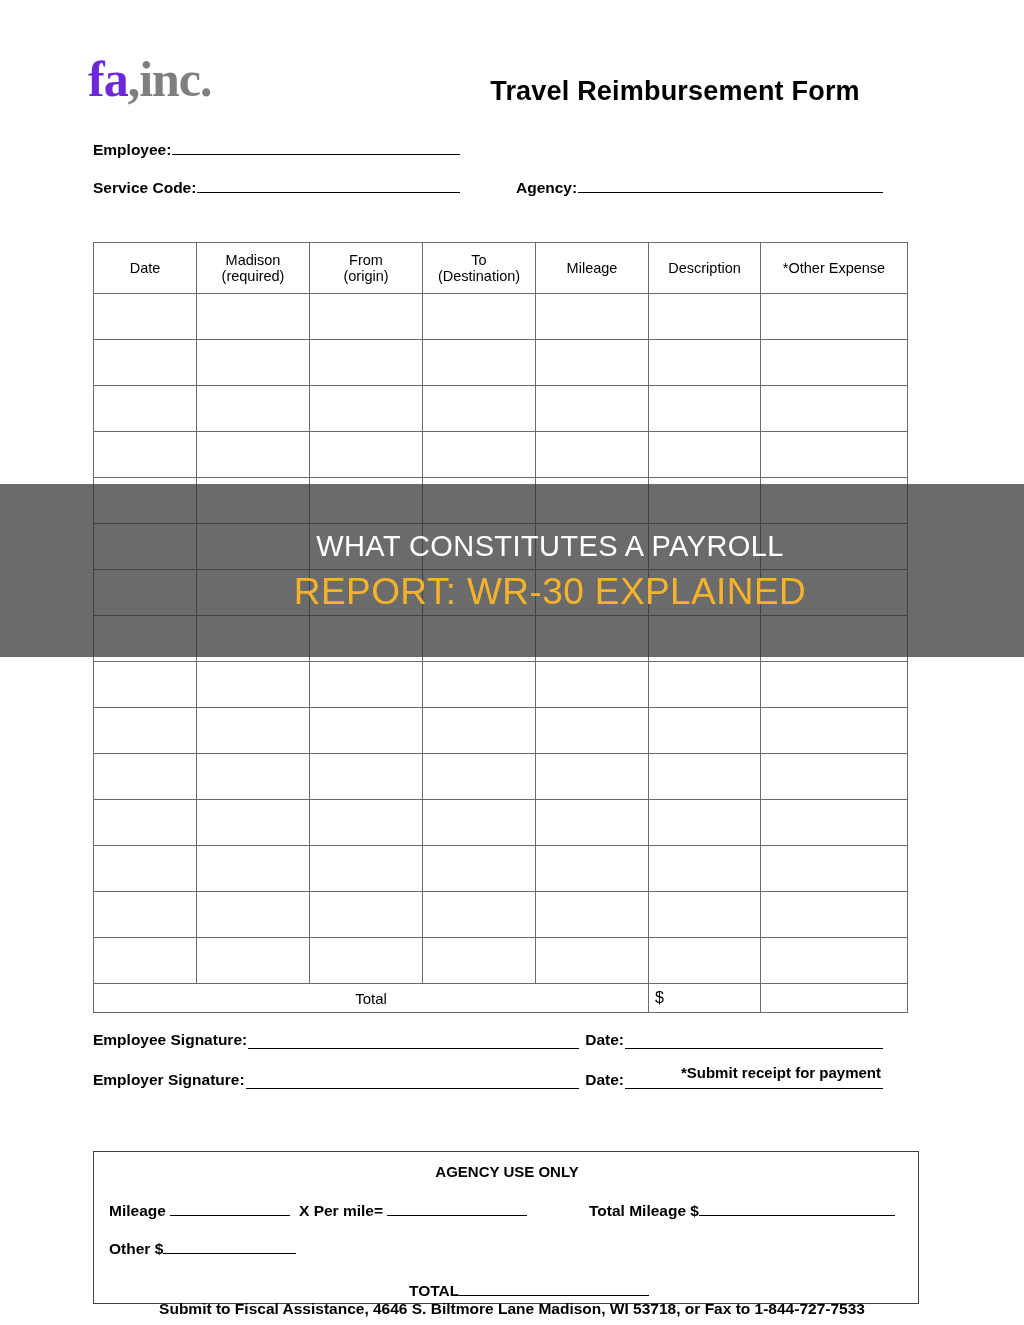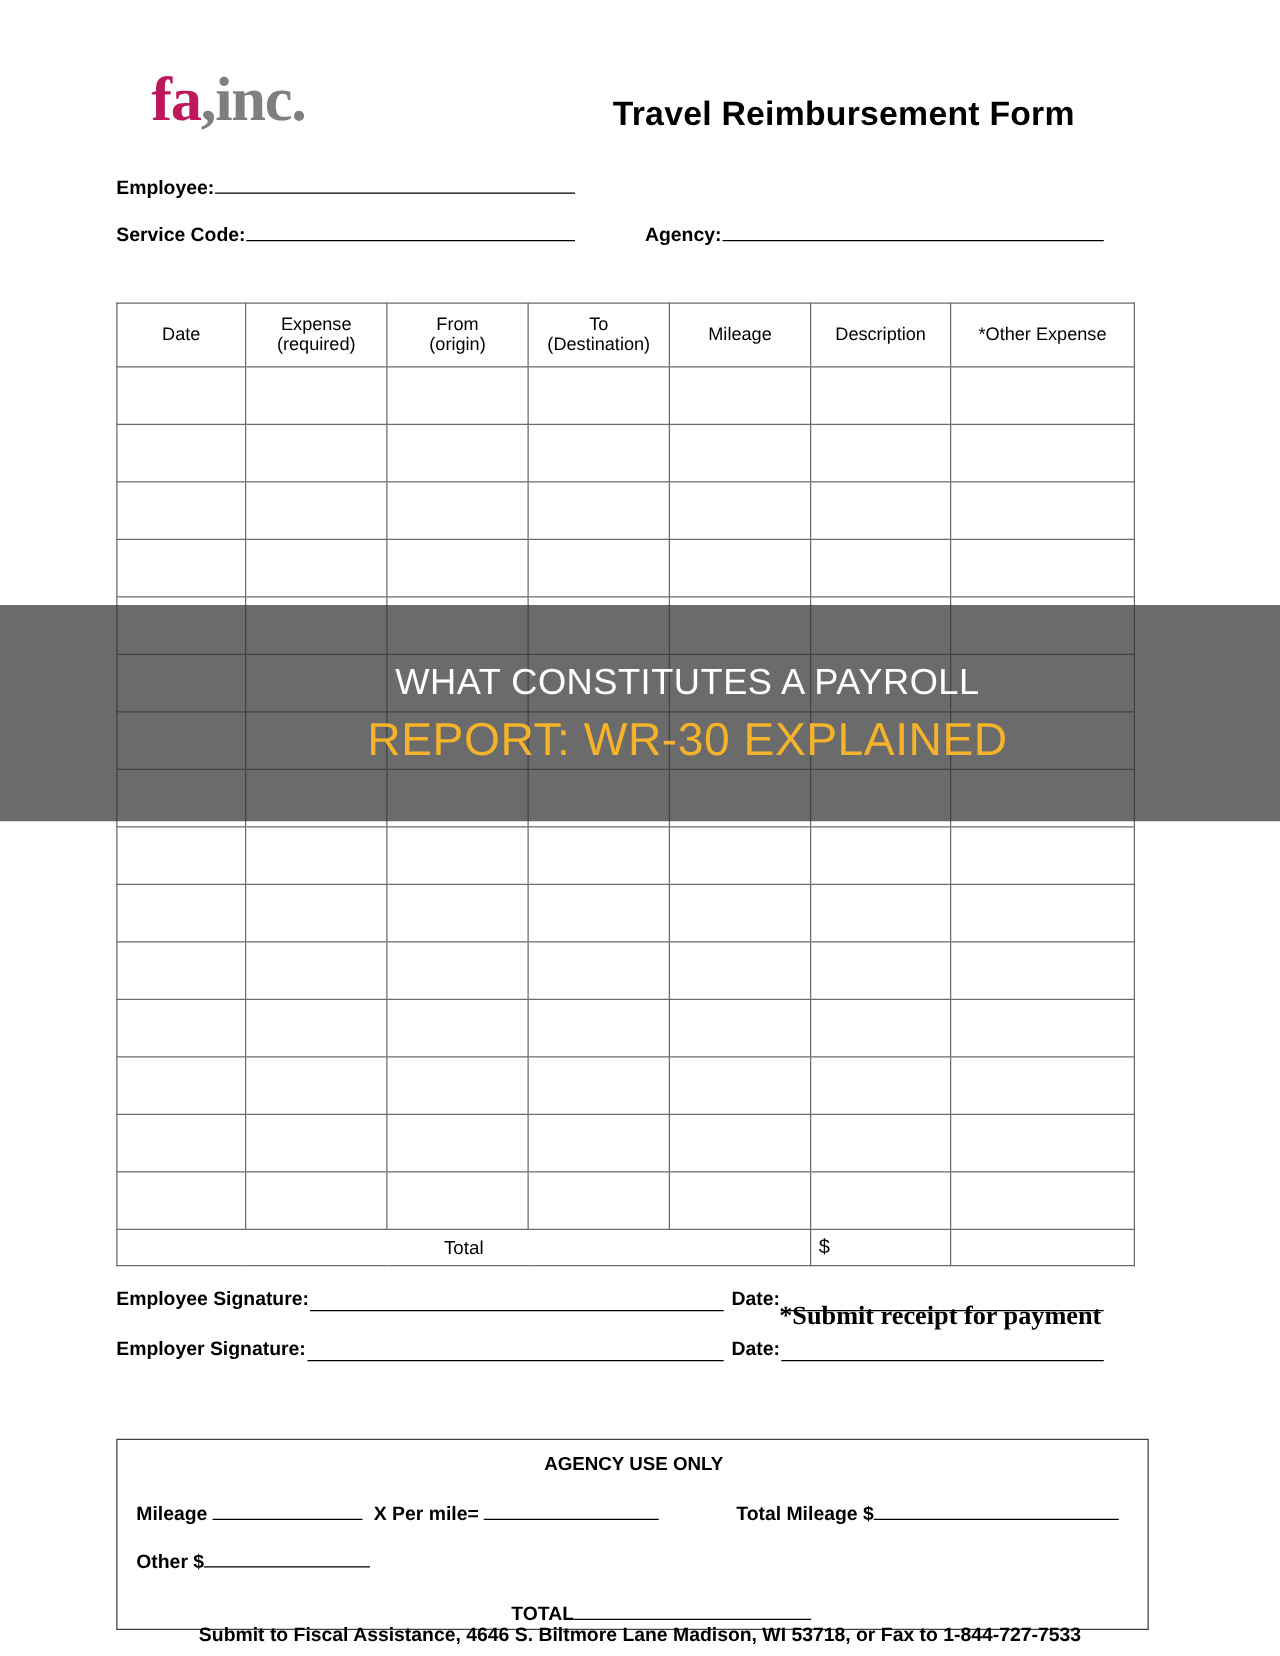--- a/index.html
+++ b/index.html
@@ -113,25 +113,24 @@
   .total-dollar {
     text-align: left;
     padding-left: 6px !important;
     font-size: 16px;
   }
 
   
   .note-receipt {
     position: absolute;
     right: 143px;
-    top: 1040px;
-    font-size: 21px;
-    font-weight: bold;
-    white-space: nowrap;
-    font-family: Liberation Serif, serif;
+    top: 1064px;
+    font-size: 15px;
+    font-weight: bold;
+    white-space: nowrap;
   }
 
   .sigrow {
     position: absolute;
     display: flex;
     align-items: flex-end;
     font-size: 15.5px;
     font-weight: bold;
     white-space: nowrap;
   }
@@ -232,21 +231,21 @@
     text-align: center;
     white-space: nowrap;
   }
 </style>
 </head>
 <body>
 
 <div id="page">
 
   <div class="header">
-    <div class="logo"><span class="logo-fa" style="color: #be185d; margin-left: 33px;">fa</span><span class="logo-inc" style="color: rgb(127, 127, 127);">,inc.</span></div>
+    <div class="logo"><span class="logo-fa" style="color: #6d28d9;">fa</span><span class="logo-inc" style="color: rgb(127, 127, 127);">,inc.</span></div>
     <div class="form-title">Travel Reimbursement Form</div>
   </div>
 
   <div class="fieldrow" id="f-employee">
     <span class="flabel">Employee:</span>
     <span class="fline"></span>
   </div>
   <div class="fieldrow" id="f-servicecode">
     <span class="flabel">Service Code:</span>
     <span class="fline"></span>
@@ -266,21 +265,21 @@
         <col style="width:113px">
         <col style="width:112px">
         <col style="width:147px">
       </colgroup>
       <thead>
         <tr id="thead-row">
             <th>
               <div>Date</div>
             </th>
             <th>
-              <div>Expense</div>
+              <div>Madison</div>
               <div>(required)</div>
             </th>
             <th>
               <div>From</div>
               <div>(origin)</div>
             </th>
             <th>
               <div>To</div>
               <div>(Destination)</div>
             </th>

